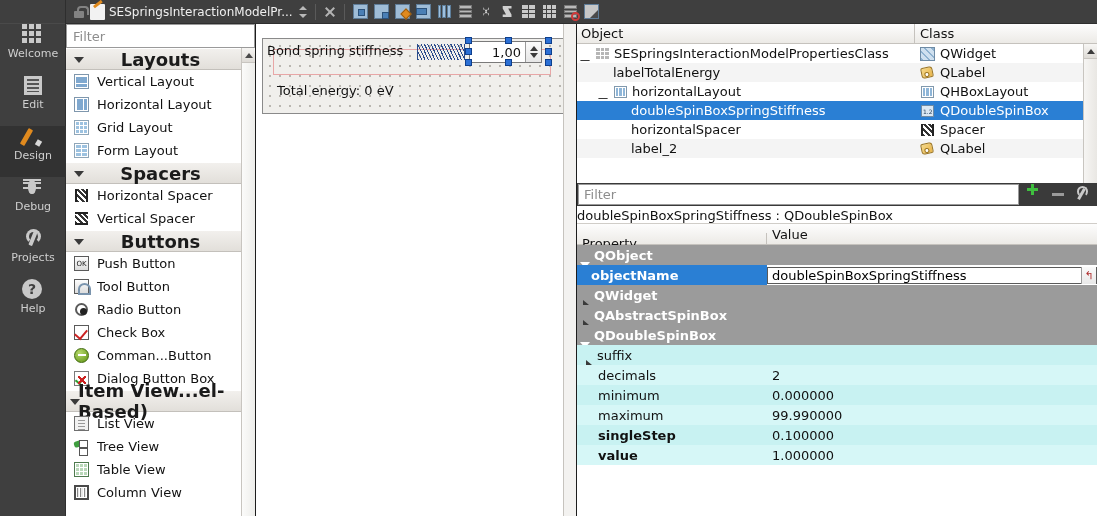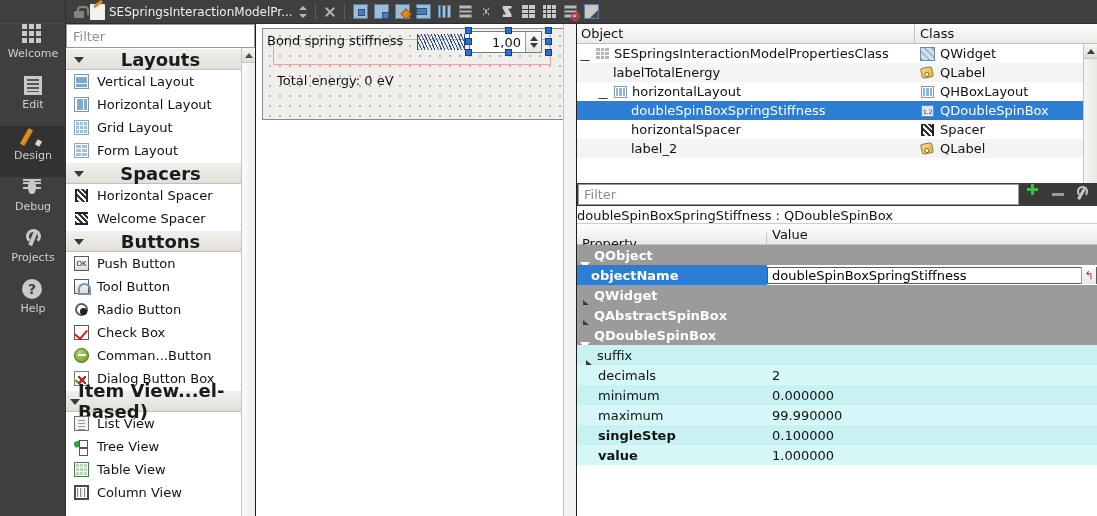--- a/index.html
+++ b/index.html
@@ -183,21 +183,21 @@
   .wi-cv{position:absolute;inset:1px;background:#fff;border:2px solid #4a4a4a;
     display:flex;gap:1px;padding:1px;}
   .wi-cv i{flex:1;background:#e8e8e8;border-left:1px solid #888;}
 
   
   .formarea {
     position:absolute; left:256px; top:24px; width:320px; height:492px;
     background:#ffffff;
   }
   .formcanvas {
-    position:absolute; left:6px; top:4px; width:305px; height:92px;
+    position:absolute; left:6px; top:14px; width:305px; height:76px;
     background:#f0efec;
     background-image: radial-gradient(#b9b6b0 1px, transparent 1px);
     background-size: 10px 10px; background-position: 2px 2px;
     border:1px solid #8a8a8a;
   }
   .fr-row1 {
     position:absolute; left:10px; top:10px; width:278px; height:26px;
     border:1px solid #e8a6a6;
   }
   .f-label { position:absolute; left:4px; top:4px; font-size:13px; color:#111; }
@@ -517,21 +517,21 @@
       <div class="wb-item">
         <span class="wi">
             <span class="wi-hs"></span>
           </span>
         <span>Horizontal Spacer</span>
       </div>
       <div class="wb-item">
         <span class="wi">
             <span class="wi-vs"></span>
           </span>
-        <span>Welcome Spacer</span>
+        <span>Vertical Spacer</span>
       </div>
 
       <div class="wb-cat">
         <span class="tri"></span>
         <span>Buttons</span>
       </div>
       <div class="wb-item">
         <span class="wi">
             <span class="wi-pb">OK</span>
           </span>

